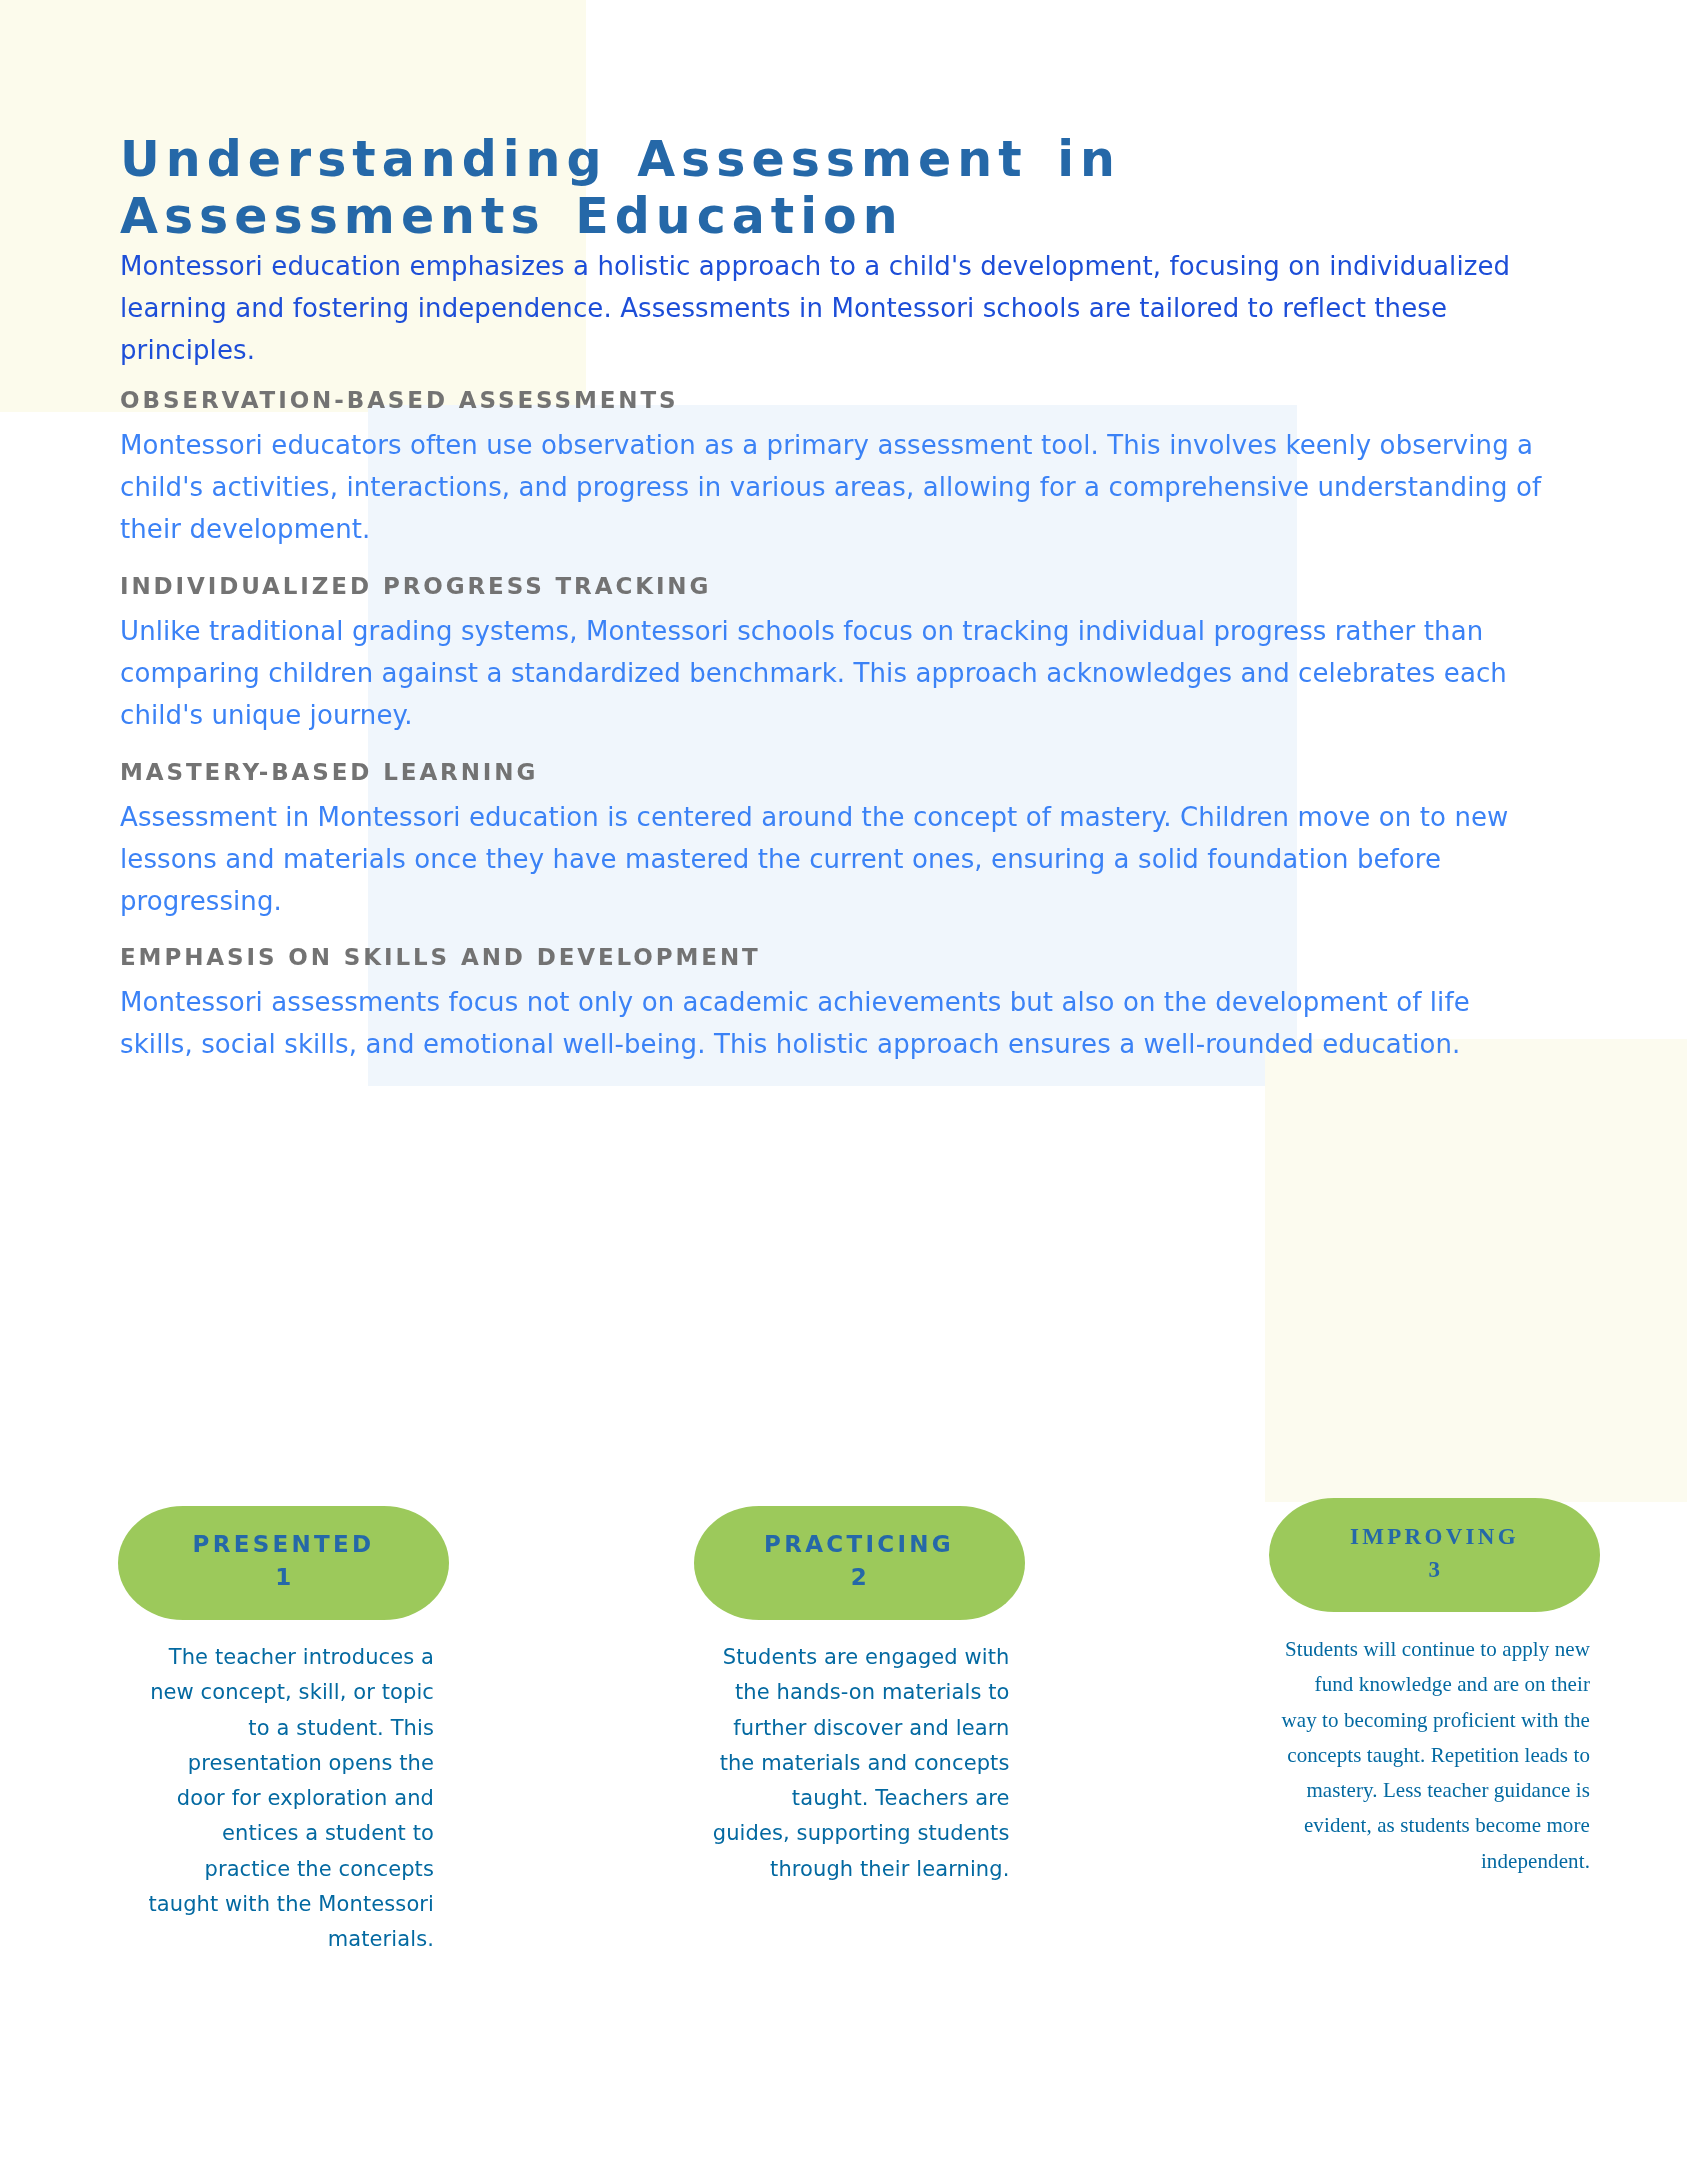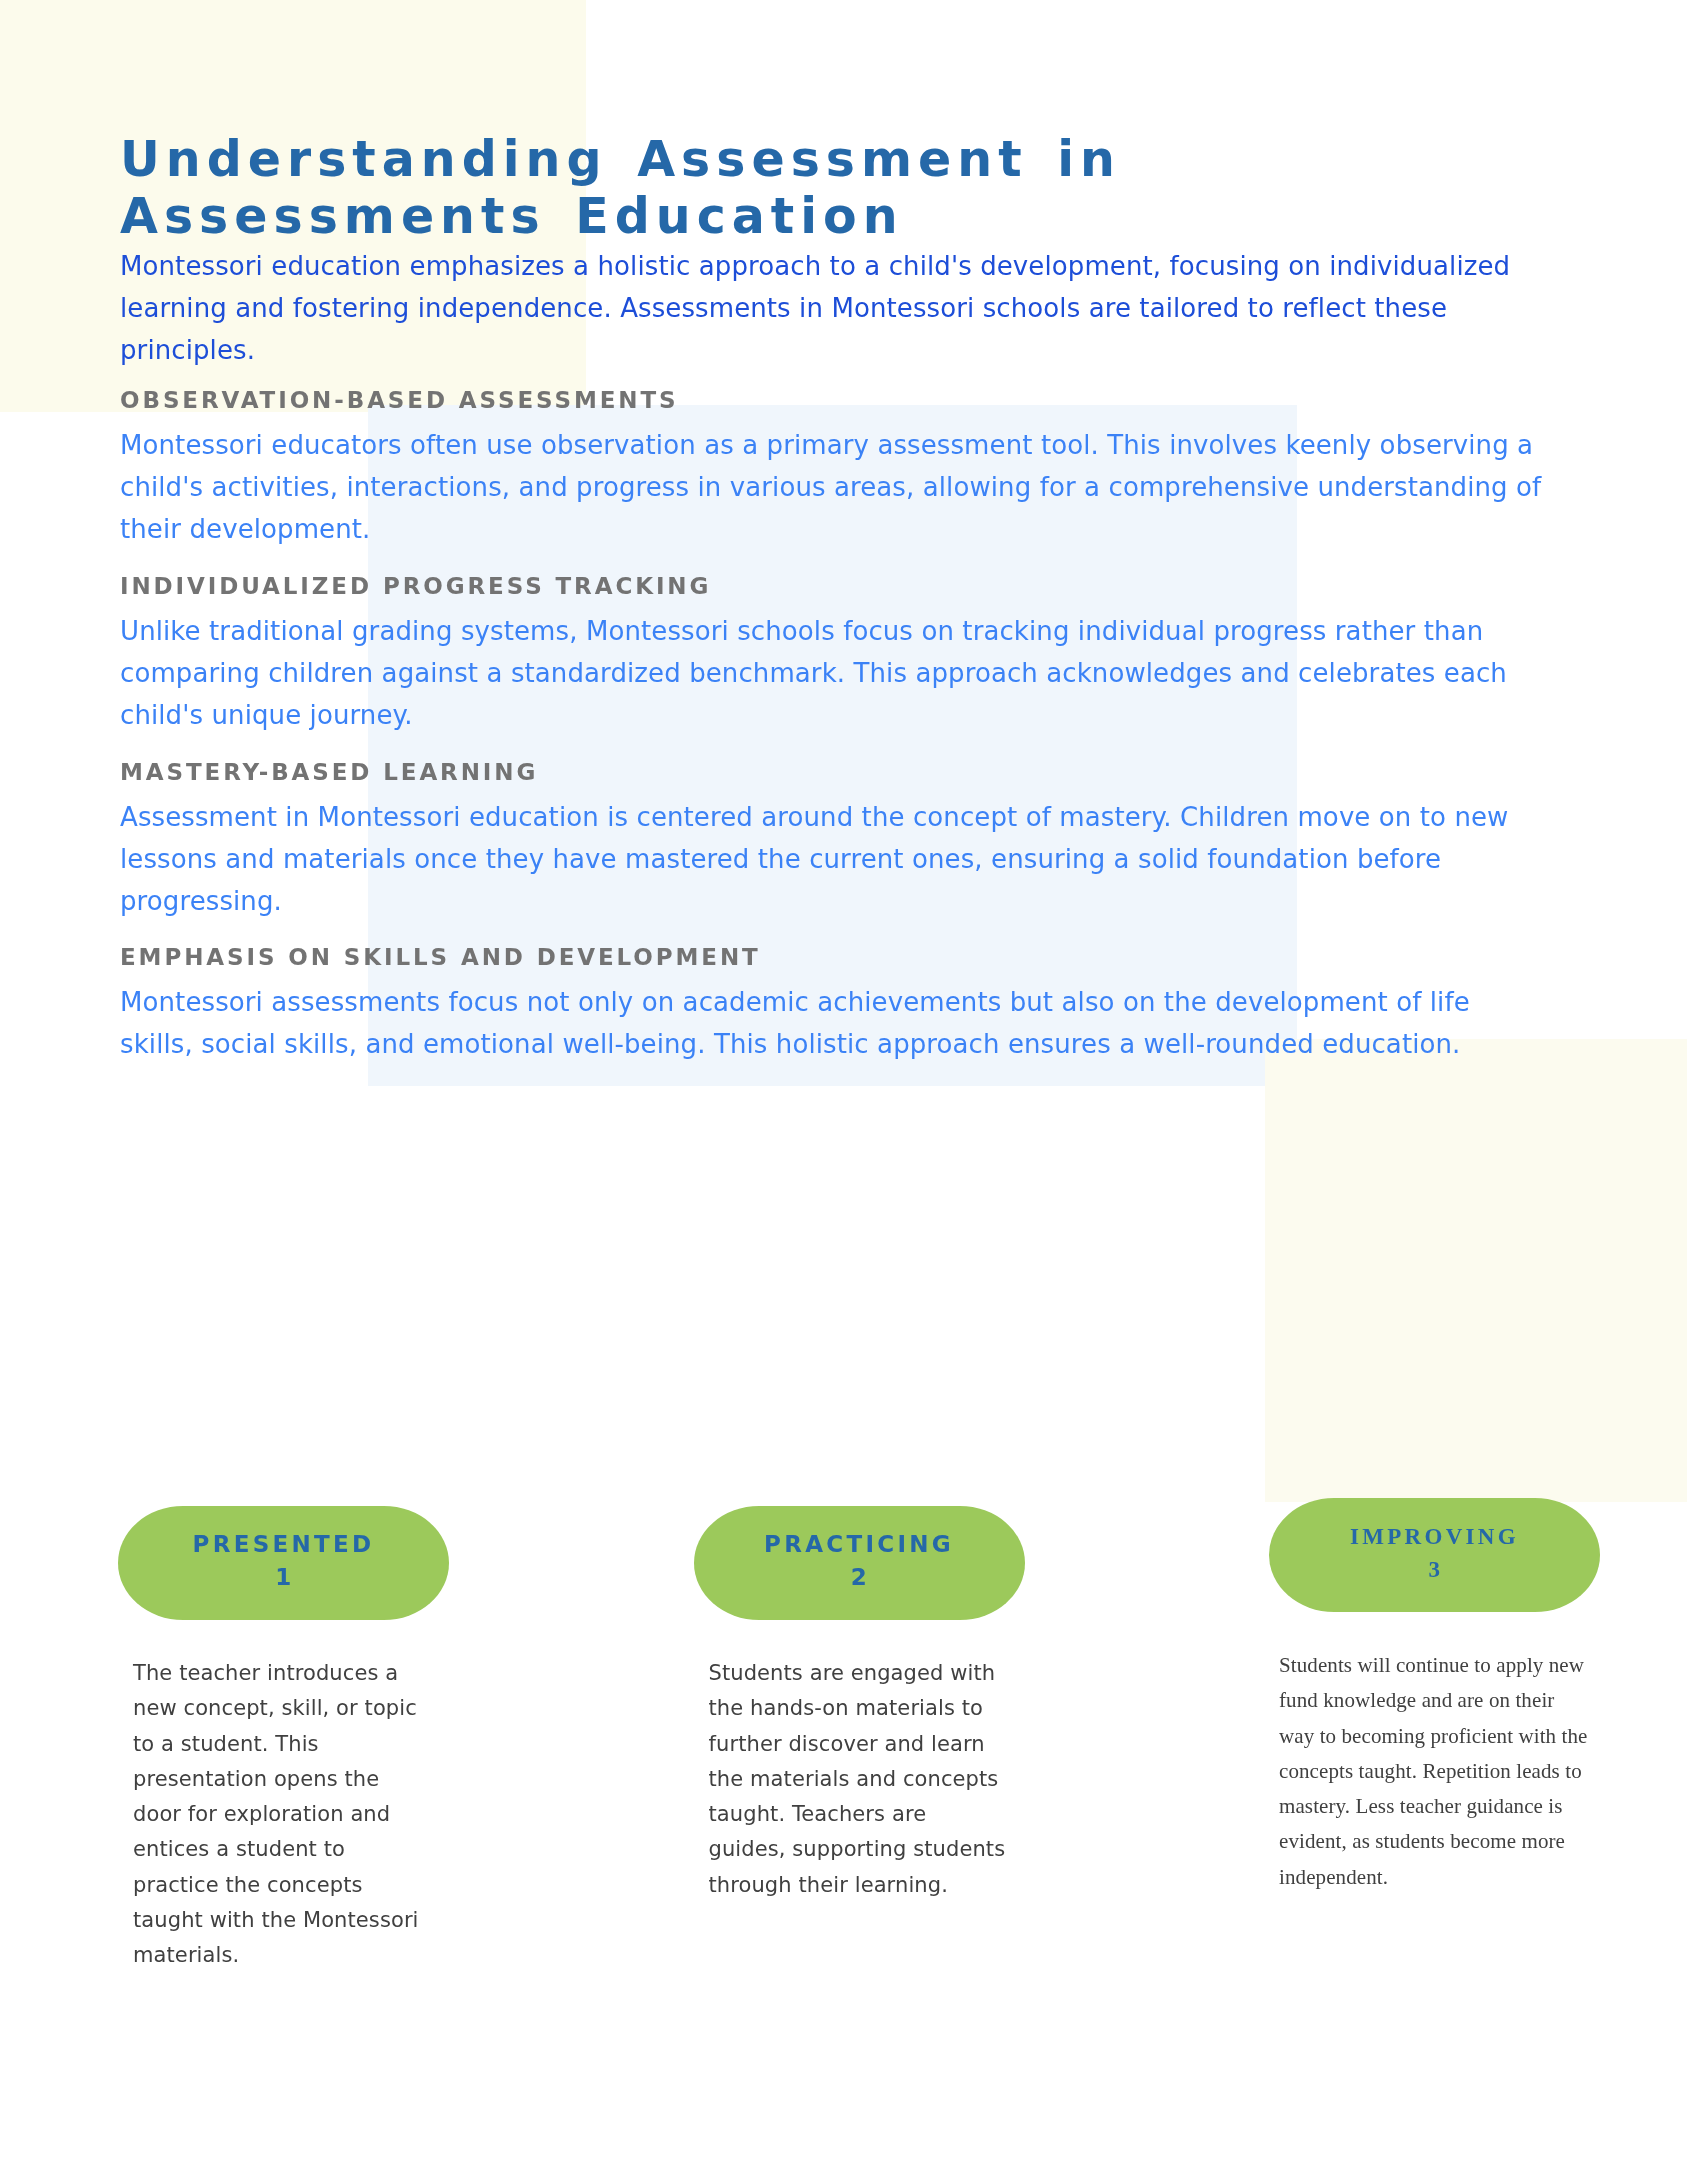--- a/index.html
+++ b/index.html
@@ -54,41 +54,41 @@
     font-size:26px;
     line-height:1.62;
     letter-spacing:0.1px;
     width:1429px;
   }
 
   .stages{
     position:absolute;left:118px;top:1506px;width:1482px;
     display:flex;justify-content:space-between;align-items:flex-start;
   }
-  .stage{width:331px;display:flex;flex-direction:column;align-items:center;gap:16px;}
+  .stage{width:331px;display:flex;flex-direction:column;align-items:center;}
   .stage-3{margin-top:-8px;font-family:Liberation Serif, serif;}
   .pill{
     width:100%;height:114px;
     background:#9CC95B;
     border-radius:73px/64px;
     display:flex;flex-direction:column;
     align-items:center;justify-content:center;
     box-sizing:border-box;
   }
   .pill .pill-label{
     color:#2568A8;font-weight:bold;font-size:23px;
     letter-spacing:3.3px;line-height:1.1;text-transform:uppercase;
   }
   .pill .pill-num{
     color:#2568A8;font-weight:bold;font-size:23px;
     letter-spacing:0.7px;line-height:1.45;margin-top:4px;
   }
   .stage-caption{
-    margin-top:20px;width:311px;text-align:left;
-    color:#404040;font-size:21px;line-height:1.68;letter-spacing:0.1px;
+    margin-top:20px;width:311px;text-align:right;
+    color:#0369a1;font-size:21px;line-height:1.68;letter-spacing:0.1px;
   }
   .stage-1 .stage-caption,.stage-2 .stage-caption{width:301px;}
 </style>
 </head>
 <body>
 
 <div class="bg-band" id="band-cream-top"></div>
 <div class="bg-band" id="band-blue"></div>
 <div class="bg-band" id="band-cream-bottom"></div>
 

